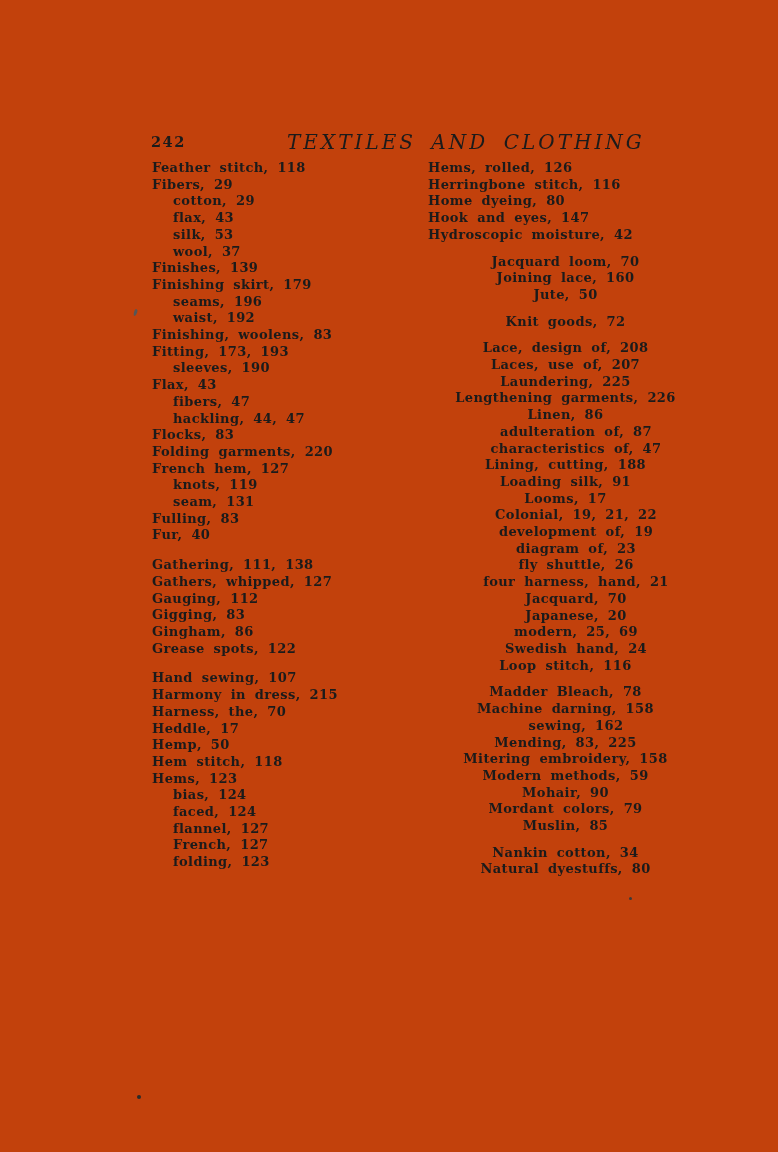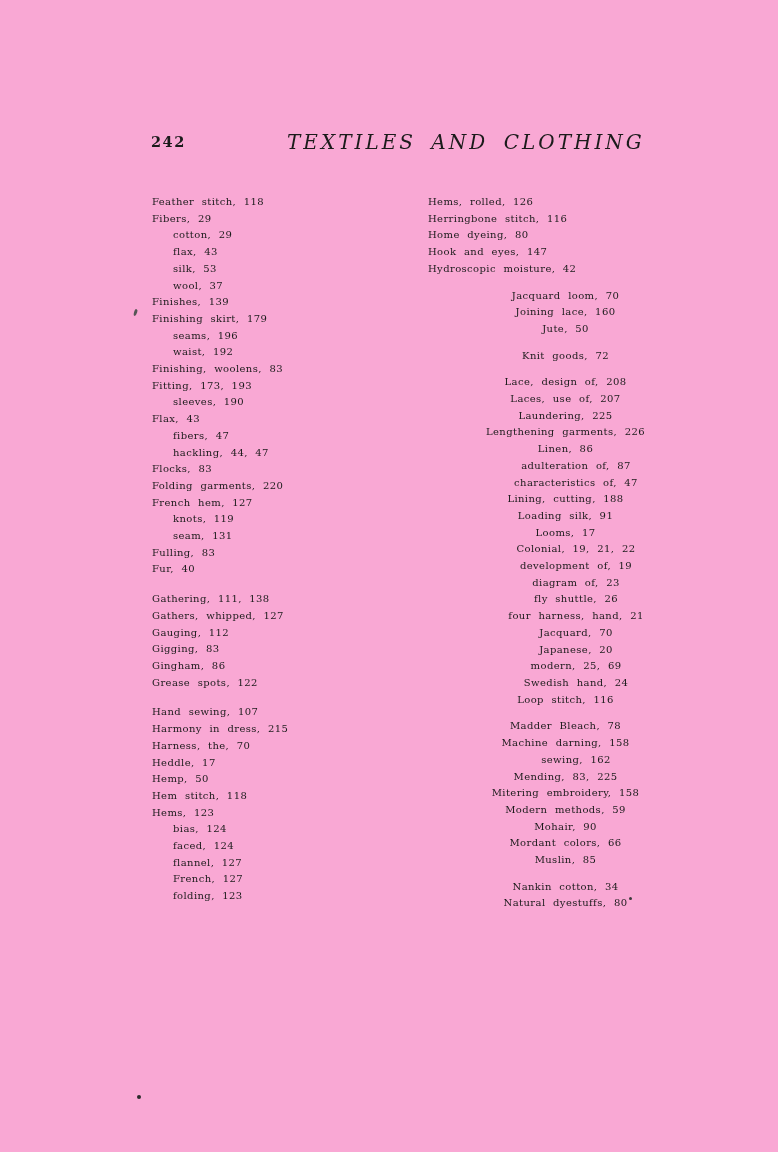--- a/index.html
+++ b/index.html
@@ -4,21 +4,21 @@
 <style>
   html, body {
     margin: 0;
     padding: 0;
     background: #e8e8e6;
   }
   .page {
     position: relative;
     width: 778px;
     height: 1152px;
-    background: #f9a8d4;
+    background: #c2410c;
     overflow: hidden;
     font-family: "DejaVu Serif", "Liberation Serif", serif;
     color: #1b1b1b;
   }
   .page-number {
     position: absolute;
     left: 151px;
     top: 133px;
     font-size: 14.5px;
     font-weight: 700;
@@ -29,26 +29,27 @@
     left: 287px;
     top: 130px;
     font-style: italic;
     font-size: 20px;
     letter-spacing: 3px;
     word-spacing: 6px;
     white-space: nowrap;
   }
   .col {
     position: absolute;
-    top: 194px;
-    font-size: 10px;
+    top: 160px;
+    font-size: 13px;
     line-height: 16.7px;
     letter-spacing: 0.4px;
     word-spacing: 4px;
     white-space: nowrap;
+    font-weight: bold;
   }
   .col-left  { left: 152px; width: 268px; }
   .col-right { left: 428px; width: 275px; }
   .col-left  .group:not(:first-child) { margin-top: 13px; }
   .col-right .group:not(:first-child) { margin-top: 10px; text-align: center; }
   .line.indent { padding-left: 21px; }
   
   .speck { position: absolute; background: #4a4a4a; }
   .speck-comma {
     left: 134px; top: 309px;
@@ -165,21 +166,21 @@
         <div class="line">Loop stitch, 116</div>
       </div>
       <div class="group">
         <div class="line">Madder Bleach, 78</div>
         <div class="line">Machine darning, 158</div>
         <div class="line indent">sewing, 162</div>
         <div class="line">Mending, 83, 225</div>
         <div class="line">Mitering embroidery, 158</div>
         <div class="line">Modern methods, 59</div>
         <div class="line">Mohair, 90</div>
-        <div class="line">Mordant colors, 66</div>
+        <div class="line">Mordant colors, 79</div>
         <div class="line">Muslin, 85</div>
       </div>
       <div class="group">
         <div class="line">Nankin cotton, 34</div>
         <div class="line">Natural dyestuffs, 80</div>
       </div>
     </div>
 
   <span class="speck speck-comma"></span>
   <span class="speck speck-dot-bottom"></span>

